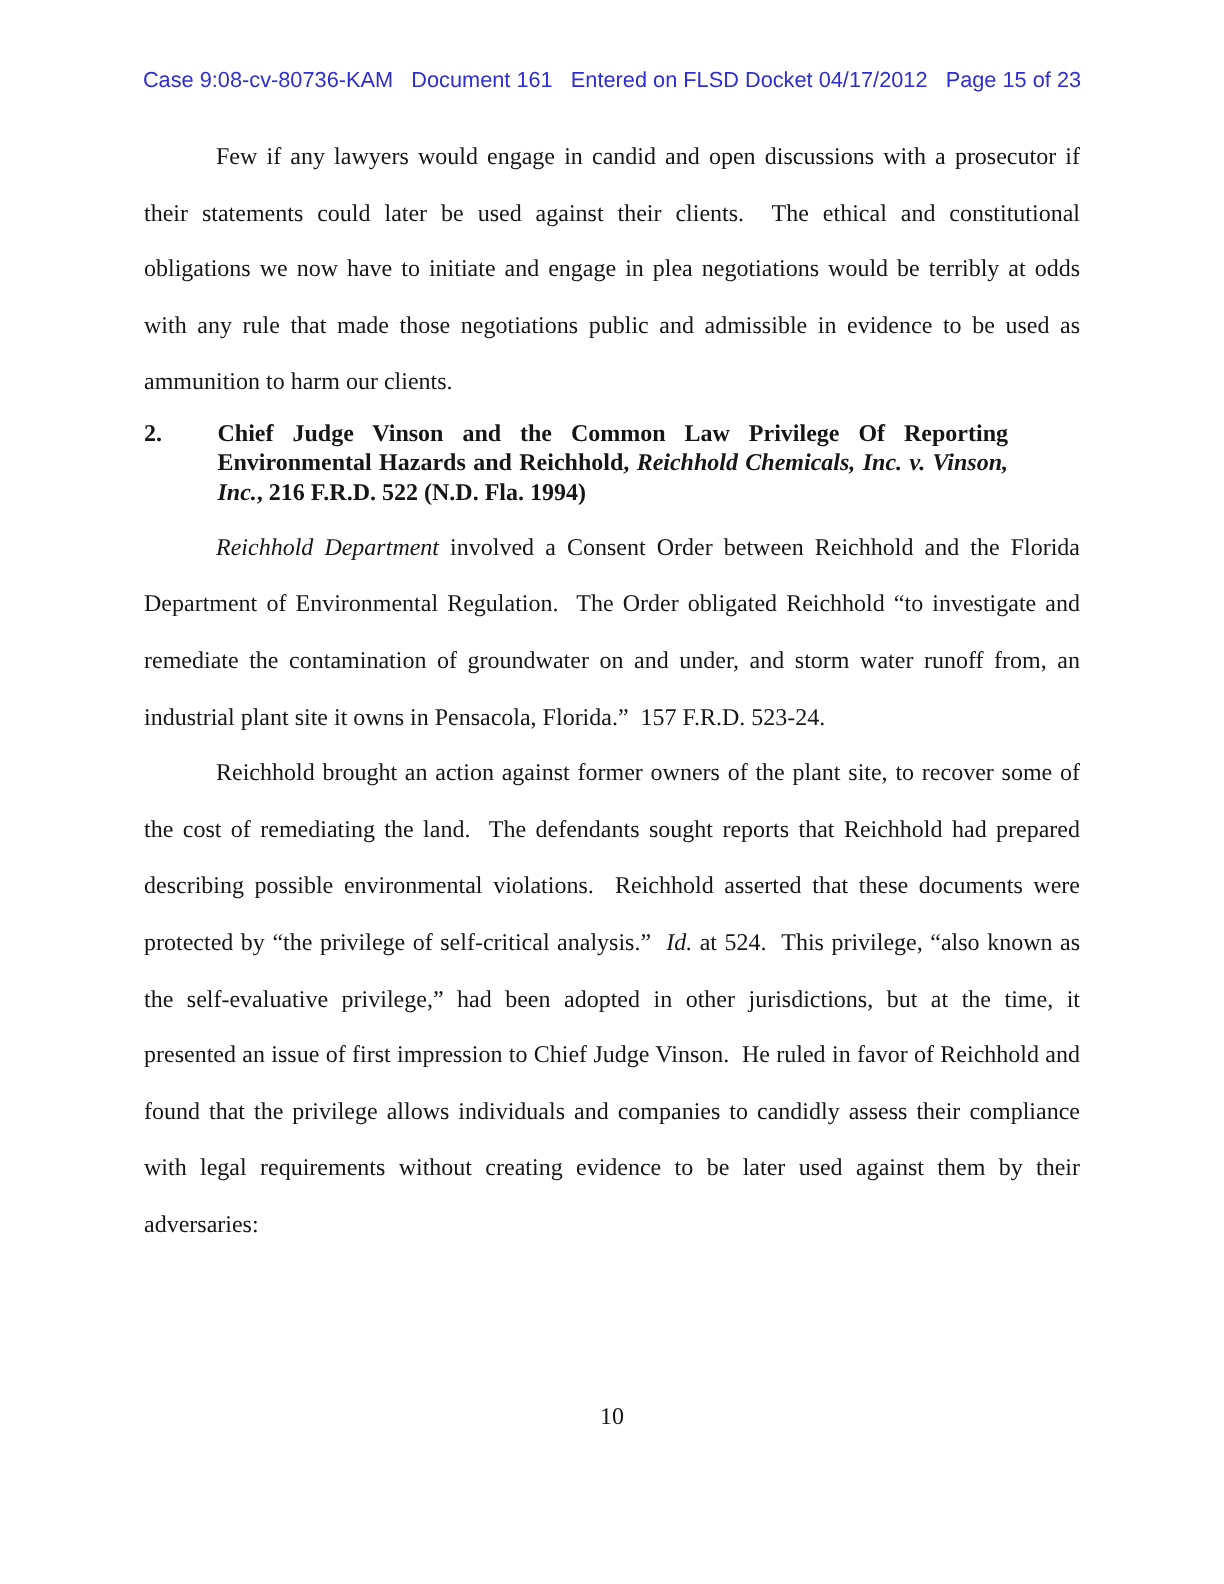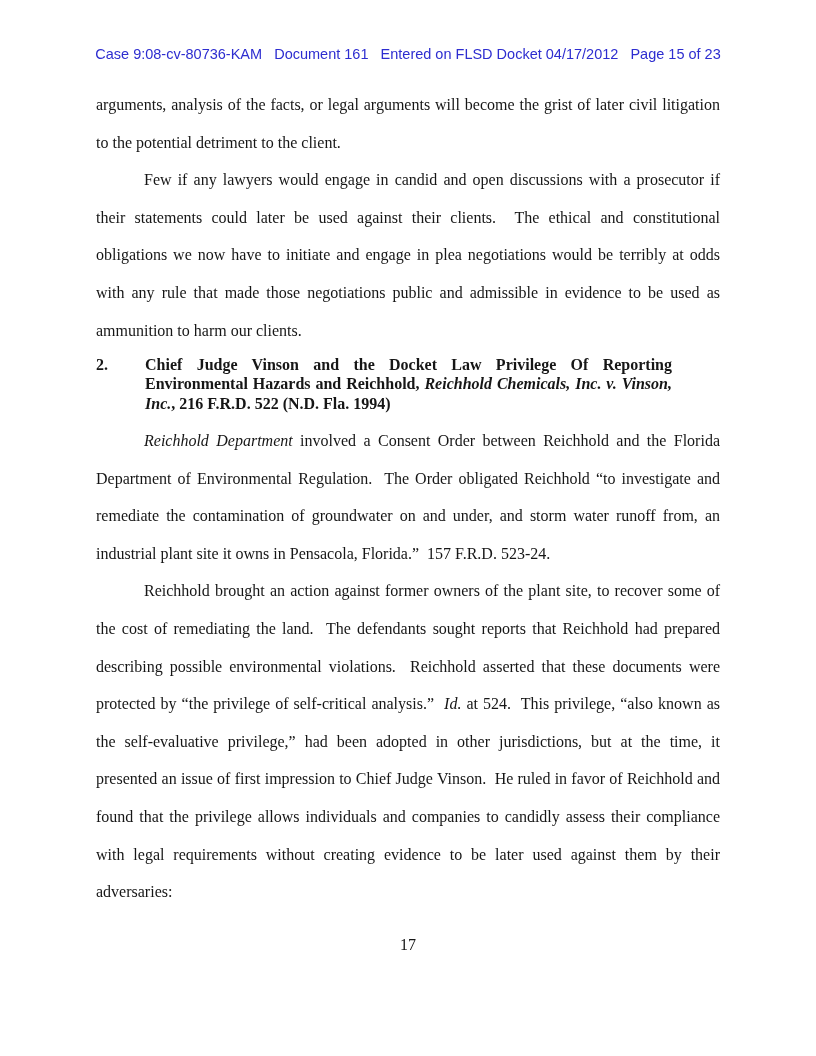--- a/index.html
+++ b/index.html
@@ -65,35 +65,34 @@
 </style>
 </head>
 <body>
 
 <div class="page">
 
   <div class="court-header" style="color: rgb(45, 45, 208);">Case 9:08-cv-80736-KAM   Document 161   Entered on FLSD Docket 04/17/2012   Page 15 of 23</div>
 
   <div class="body-text">
 
-    <p class="para"><span>arguments, analysis of the facts, or legal arguments will become the grist of later civil litigation to the potential detriment to the client.</span></p>
 
     <p class="para indent"><span>Few if any lawyers would engage in candid and open discussions with a prosecutor if their statements could later be used against their clients.  The ethical and constitutional obligations we now have to initiate and engage in plea negotiations would be terribly at odds with any rule that made those negotiations public and admissible in evidence to be used as ammunition to harm our clients.</span></p>
 
     <div class="heading">
       <span class="num">2.</span>
       <div class="htext">
-        <div class="hline"><span class="bd">Chief Judge Vinson and the Docket Law Privilege Of Reporting</span></div>
+        <div class="hline"><span class="bd">Chief Judge Vinson and the Common Law Privilege Of Reporting</span></div>
         <div class="hline"><span class="bd">Environmental Hazards and Reichhold, </span><span class="it bd">Reichhold Chemicals, Inc. v. Vinson,</span></div>
         <div class="hline last"><span class="it bd">Inc.</span><span class="bd">, 216 F.R.D. 522 (N.D. Fla. 1994)</span></div>
       </div>
     </div>
 
     <p class="para indent"><span class="it">Reichhold Department</span><span> involved a Consent Order between Reichhold and the Florida Department of Environmental Regulation.  The Order obligated Reichhold “to investigate and remediate the contamination of groundwater on and under, and storm water runoff from, an industrial plant site it owns in Pensacola, Florida.”  157 F.R.D. 523-24.</span></p>
 
     <p class="para indent"><span>Reichhold brought an action against former owners of the plant site, to recover some of the cost of remediating the land.  The defendants sought reports that Reichhold had prepared describing possible environmental violations.  Reichhold asserted that these documents were protected by “the privilege of self-critical analysis.”  </span><span class="it">Id.</span><span> at 524.  This privilege, “also known as the self-evaluative privilege,” had been adopted in other jurisdictions, but at the time, it presented an issue of first impression to Chief Judge Vinson.  He ruled in favor of Reichhold and found that the privilege allows individuals and companies to candidly assess their compliance with legal requirements without creating evidence to be later used against them by their adversaries:</span></p>
 
 
   </div>
 
-  <div class="page-number">17</div>
+  <div class="page-number">10</div>
 
 </div>
 
 </body></html>

